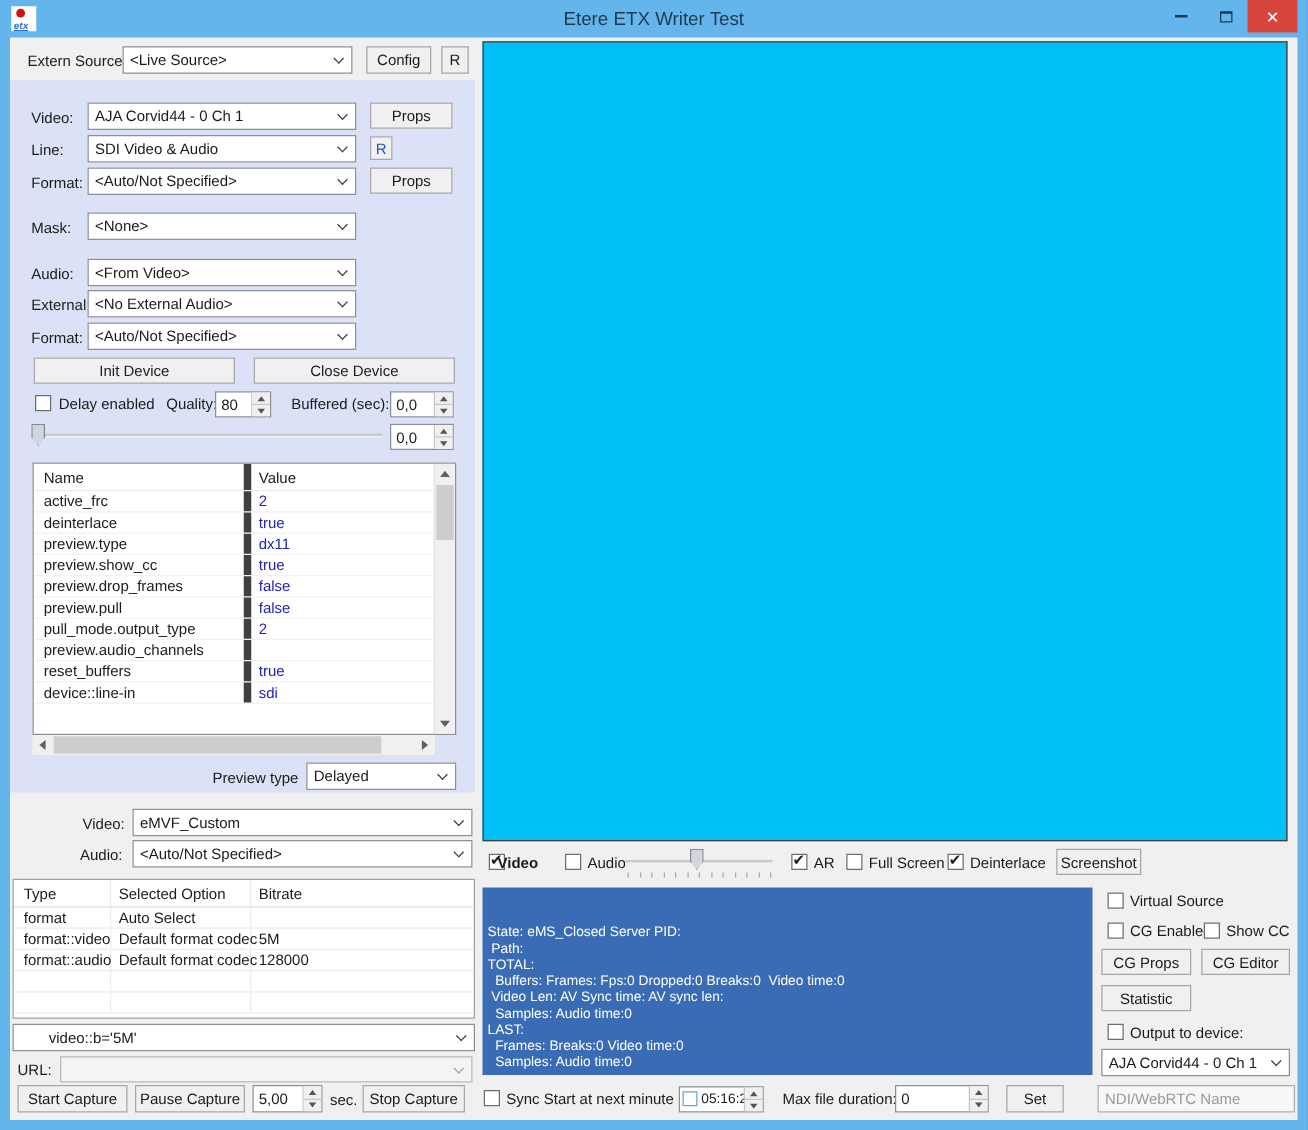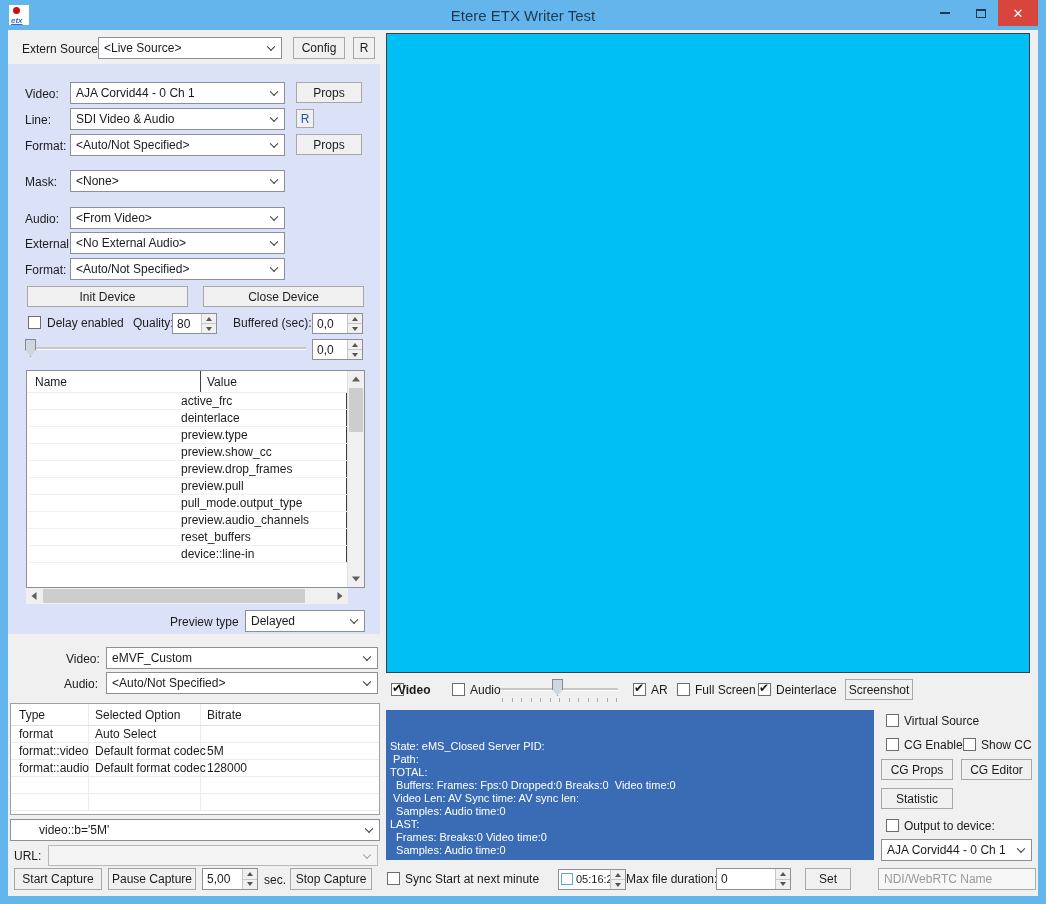--- a/index.html
+++ b/index.html
@@ -41,22 +41,22 @@
   .au::after { content:""; position:absolute; left:50%; top:50%; transform:translate(-50%,-50%); border:3px solid transparent; border-bottom:4px solid #555; border-top:none; }
   .ad::after { content:""; position:absolute; left:50%; top:50%; transform:translate(-50%,-50%); border:3px solid transparent; border-top:4px solid #555; border-bottom:none; }
 
   .slider-track { position:absolute; height:3px; background:#c8c8c8; border-bottom:1px solid #fdfdfd; }
   .slider-thumb { position:absolute; width:11px; height:18px; background:#cfd6de; border:1px solid #7f8a94;
                   clip-path:polygon(0 0,100% 0,100% 60%,50% 100%,0 60%); }
   .tick { position:absolute; width:1px; height:4px; background:#a9a9a9; }
 
   .table { position:absolute; background:#fff; border:1px solid #8b8f97; overflow:hidden; }
   .thead { display:flex; height:22px; align-items:center; border-bottom:1px solid #ededed; }
-  .trow { display:flex; height:17px; align-items:flex-end; border-bottom:1px solid #f1f1f1;flex-direction:column; }
-  .c1 { width:174px; padding-left:8px; border-right:1px solid #404040; overflow:hidden; white-space:nowrap; height:100%; display:flex; align-items:center; }
+  .trow { display:flex; height:17px; align-items:center; border-bottom:1px solid #f1f1f1; }
+  .c1 { width:174px; padding-left:8px; border-right:6px solid #404040; overflow:hidden; white-space:nowrap; height:100%; display:flex; align-items:center; }
   .c2 { flex:1; padding-left:6px; overflow:hidden; white-space:nowrap; height:100%; display:flex; align-items:center; }
   .val-blue { color:#2222b8; }
 
   .vscroll { position:absolute; top:0; bottom:0; right:0; width:17px; background:#f0f0f0; border-left:1px solid #e0e0e0; }
   .vs-up,.vs-down { position:absolute; left:0; width:16px; height:16px; }
   .vs-up { top:0; } .vs-down { bottom:0; }
   .vs-thumb { position:absolute; left:1px; width:14px; background:#cdcdcd; }
   .hscroll { position:absolute; background:#f0f0f0; }
   .hs-left,.hs-right { position:absolute; top:0; width:16px; height:16px; }
   .hs-left { left:0; } .hs-right { right:0; }
@@ -73,21 +73,21 @@
   .ct-c2 { width:112px; padding-left:6px; border-right:1px solid #ececec; height:100%; display:flex; align-items:center; white-space:nowrap; }
   .ct-c3 { flex:1; padding-left:6px; height:100%; display:flex; align-items:center; white-space:nowrap; }
 
   .preview { position:absolute; border:1px solid #404040; }
   .statusbox { position:absolute; color:#fff; font-size:11px; }
   .statusbox div { white-space:pre; line-height:13px; }
 
   input.flat { position:absolute; border:1px solid #ababab; background:#f7f7f7; font-family:"Liberation Sans",sans-serif; font-size:12px; padding:0 5px; color:#333; }
   input.flat::placeholder { color:#9a9a9a; }
 
-  .timebox { position:absolute; background:#fff; border:1px solid #8b8f97;margin-left:15px; }
+  .timebox { position:absolute; background:#fff; border:1px solid #8b8f97; }
   .blue-r { color:#2053c5; }
 </style>
 </head>
 <body>
 
 <div class="titlebar">
   <div class="app-icon">
     <span class="dot"></span>
     <span class="etx">etx</span>
   </div>

